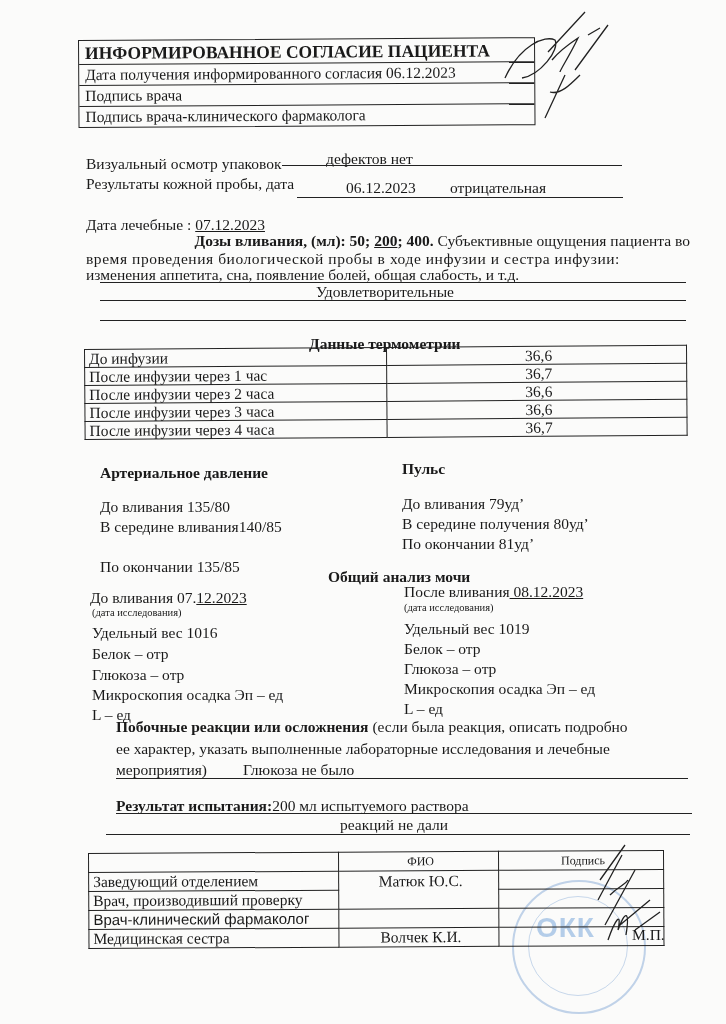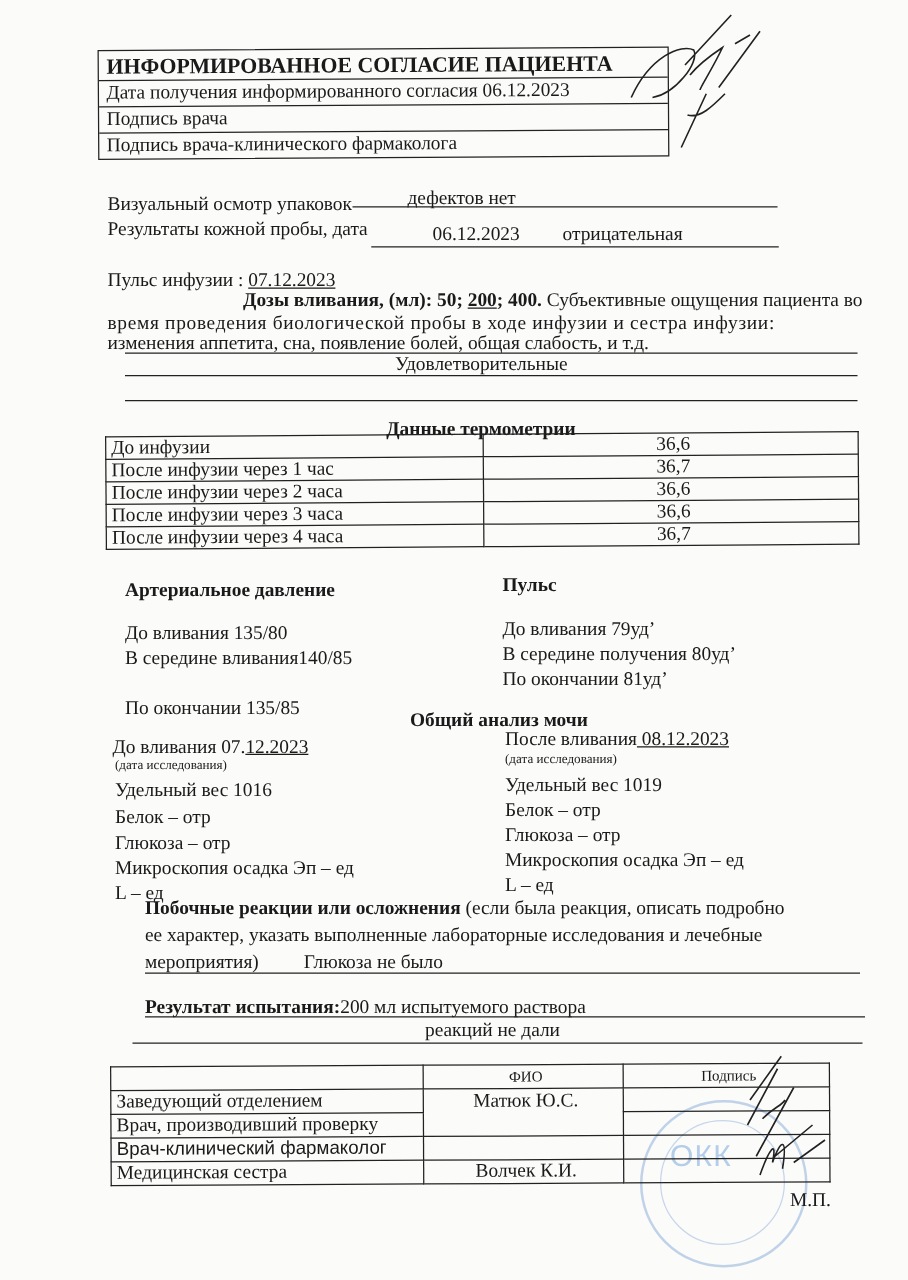--- a/index.html
+++ b/index.html
@@ -21,21 +21,21 @@
   .thermo td { border: 1.2px solid #222; height: 17px; padding: 0 0 0 4px; font-size: 15.5px; line-height: 17px; vertical-align: bottom; white-space: nowrap; }
   .thermo td.v { text-align: center; vertical-align: top; width: 295px; }
   
   .sign { position: absolute; left: 88px; top: 853px; width: 576px; border-collapse: collapse; transform: rotate(-0.3deg); transform-origin: left top; }
   .sign td { border: 1.2px solid #222; height: 18px; padding: 0 0 0 4px; font-size: 15.5px; line-height: 18px; white-space: nowrap; }
   .sign td.h { font-size: 12px; text-align: center; height: 16px; line-height: 16px; }
   .sign td.c { text-align: center; }
   .small { font-size: 10.5px; line-height: 12px; }
   .stamp { position: absolute; left: 512px; top: 880px; width: 130px; height: 130px; border-radius: 50%; border: 2px solid rgba(120,160,210,0.45); }
   .stamp .inner { position: absolute; left: 14px; top: 14px; width: 98px; height: 98px; border-radius: 50%; border: 1.5px solid rgba(120,160,210,0.4); }
-  .stamp .okk { position: absolute; left: 22px; top: 30px; font-family: "Liberation Sans", sans-serif; font-weight: normal; font-size: 24px; color: rgba(110,160,215,0.5); letter-spacing: 1px; text-align: center; }
+  .stamp .okk { position: absolute; left: 22px; top: 30px; font-family: "Liberation Sans", sans-serif; font-weight: bold; font-size: 28px; color: rgba(110,160,215,0.5); letter-spacing: 1px; text-align: center; }
   .sig { position: absolute; pointer-events: none; }
 </style>
 </head>
 <body>
 
 <div class="consent">
   <div class="row">ИНФОРМИРОВАННОЕ СОГЛАСИЕ ПАЦИЕНТА</div>
   <div class="row">Дата получения информированного согласия 06.12.2023</div>
   <div class="row">Подпись врача</div>
   <div class="row">Подпись врача-клинического фармаколога</div>
@@ -45,21 +45,21 @@
 </svg>
 
 <div class="abs t" style="left:86px;top:155px">Визуальный осмотр упаковок</div>
 <div class="abs t" style="left:326px;top:150px">дефектов нет</div>
 <div class="line" style="left:282px;top:165px;width:340px"></div>
 <div class="abs t" style="left:86px;top:175px">Результаты кожной пробы, дата</div>
 <div class="abs t" style="left:346px;top:179px">06.12.2023</div>
 <div class="abs t" style="left:450px;top:179px">отрицательная</div>
 <div class="line" style="left:297px;top:197px;width:326px"></div>
 
-<div class="abs t" style="left:86px;top:216px"><span>Пульс инфузии : </span><span class="u">07.12.2023</span></div>
+<div class="abs t" style="left:86px;top:216px"><span>Дата лечебные : </span><span class="u">07.12.2023</span></div>
 <div class="abs t" style="left:86px;top:232px;width:604px"><span class="b">Дозы вливания, (мл): 50; </span><span class="b u">200</span><span class="b">; 400.</span><span> Субъективные ощущения пациента во</span></div>
 <div class="abs t" style="left:86px;top:250px;letter-spacing:0.55px">время проведения биологической пробы в ходе инфузии и сестра инфузии:</div>
 <div class="abs t" style="left:86px;top:266px">изменения аппетита, сна, появление болей, общая слабость, и т.д.</div>
 <div class="line" style="left:100px;top:282px;width:586px"></div>
 <div class="abs t" style="left:316px;top:283px">Удовлетворительные</div>
 <div class="line" style="left:100px;top:300px;width:586px"></div>
 <div class="line" style="left:100px;top:320px;width:586px"></div>
 
 <div class="abs t b" style="left:309px;top:335px">Данные термометрии</div>
 <table class="thermo">
@@ -153,13 +153,13 @@
   <tr>
     <td>Медицинская сестра</td>
     <td class="c">Волчек К.И.</td>
     <td></td>
   </tr>
 </tbody>
   </table>
 <svg class="sig" style="left:580px;top:840px;width:90px;height:120px" viewBox="0 0 90 120">
   <path d="M20 40 L45 5 M18 60 L42 15 M30 55 C40 45 45 45 48 40 M25 85 L55 30 M28 100 C35 80 42 70 38 90 C45 70 50 70 46 95 M40 85 L70 60 M55 90 L80 72" stroke="#222" stroke-width="1.3" fill="none"></path>
 </svg>
-<div class="abs t" style="left:632px;top:952px">М.П.</div>
+<div class="abs t" style="left:632px;top:926px">М.П.</div>
 
 </body></html>

